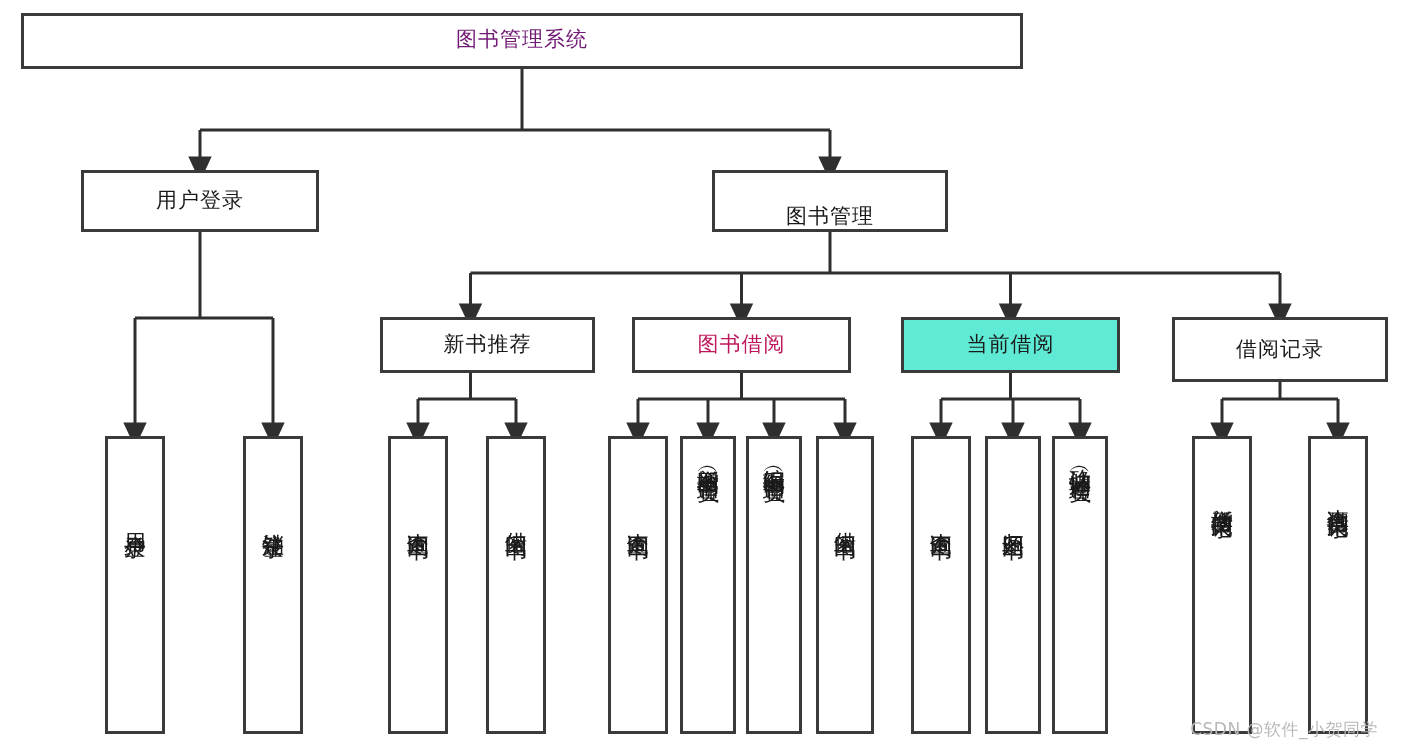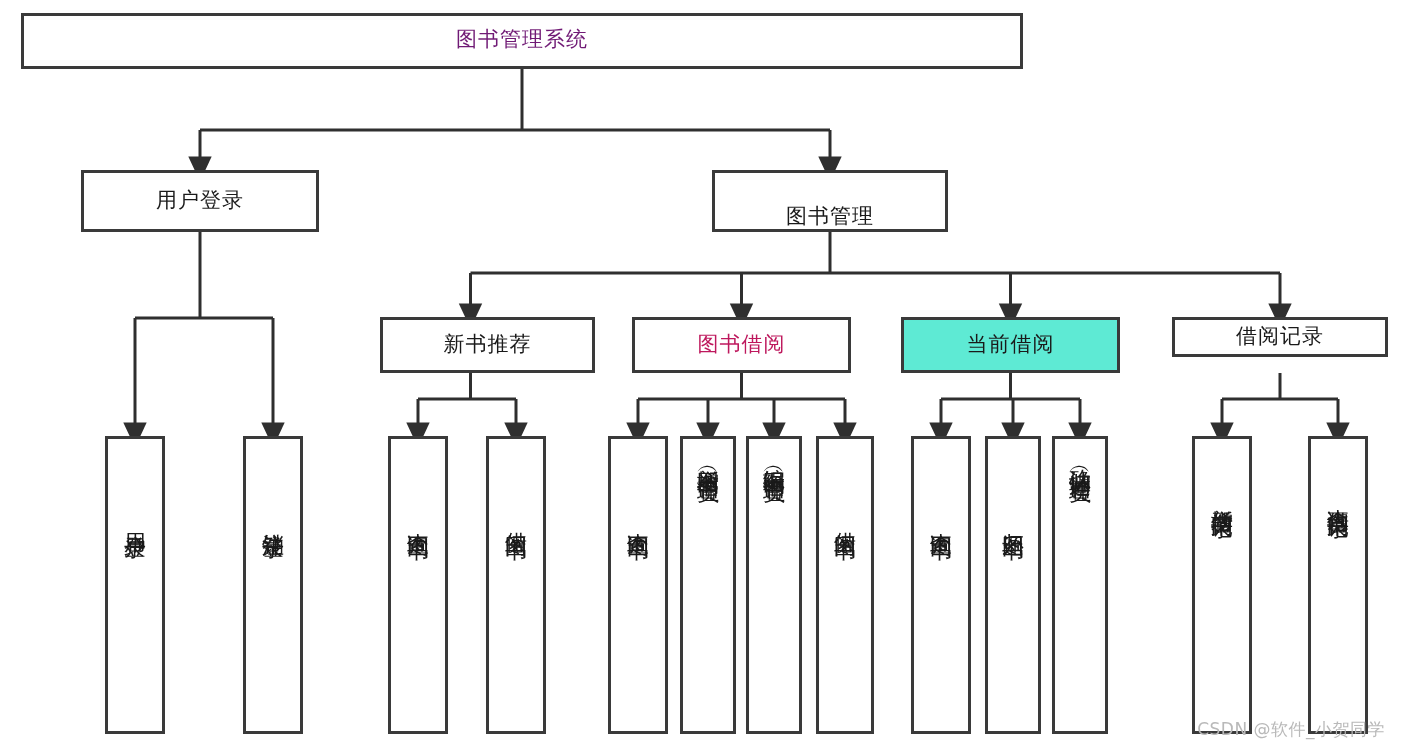--- a/index.html
+++ b/index.html
@@ -54,21 +54,21 @@
     writing-mode: vertical-rl;
     text-orientation: upright;
     font-size: 22px;
     line-height: 1.18;
     letter-spacing: 2px;
     white-space: nowrap;
     -webkit-text-orientation: upright;
   }
   .watermark {
     position: absolute;
-    right: 20px;
+    right: 27px;
     bottom: 6px;
     font-size: 17px;
     color: #b9b9b9;
     letter-spacing: 0.5px;
     white-space: nowrap;
     pointer-events: none;
   }
 </style>
 </head>
 <body>
@@ -130,21 +130,21 @@
       </div>
       <div class="node h" style="left: 363px; top: 317px; width: 215px; height: 56px; border-color: rgb(58, 58, 58); background: rgb(255, 255, 255); margin-left: 17px;">
         <span class="label" style="color: rgb(26, 26, 26);">新书推荐</span>
       </div>
       <div class="node h" style="left: 632px; top: 317px; width: 219px; height: 56px; border-color: rgb(58, 58, 58); background: rgb(255, 255, 255);">
         <span class="label" style="color: #be185d;">图书借阅</span>
       </div>
       <div class="node h" style="left: 901px; top: 317px; width: 219px; height: 56px; border-color: rgb(58, 58, 58); background: #5eead4; text-align: center;">
         <span class="label" style="color: rgb(26, 26, 26);">当前借阅</span>
       </div>
-      <div class="node h" style="left: 1172px; top: 317px; width: 216px; height: 40px; border-color: rgb(58, 58, 58); background: rgb(255, 255, 255);">
+      <div class="node h" style="left: 1172px; top: 317px; width: 216px; height: 65px; border-color: rgb(58, 58, 58); background: rgb(255, 255, 255);">
         <span class="label" style="color: rgb(26, 26, 26);">借阅记录</span>
       </div>
       <div class="node v" style="left: 105px; top: 436px; width: 60px; height: 298px; border-color: rgb(58, 58, 58); background: rgb(255, 255, 255);">
         <span class="label" style="color: rgb(26, 26, 26); margin-top: 72px;">用户登录</span>
       </div>
       <div class="node v" style="left: 243px; top: 436px; width: 60px; height: 298px; border-color: rgb(58, 58, 58); background: rgb(255, 255, 255);">
         <span class="label" style="color: rgb(26, 26, 26); margin-top: 72px;">注销登录</span>
       </div>
       <div class="node v" style="left: 388px; top: 436px; width: 60px; height: 298px; border-color: rgb(58, 58, 58); background: rgb(255, 255, 255);">
         <span class="label" style="color: rgb(26, 26, 26); margin-top: 72px;">查询图书</span>

